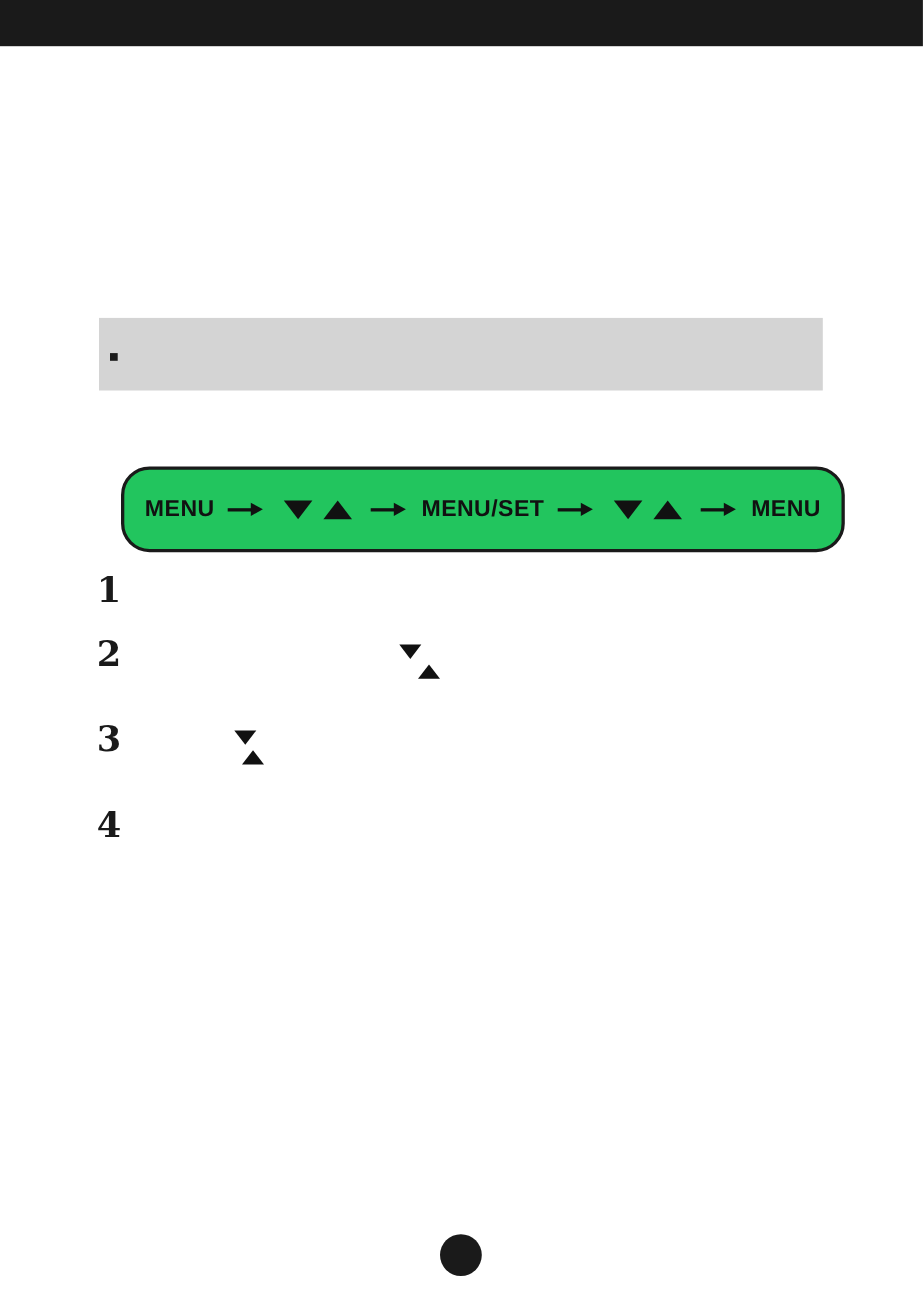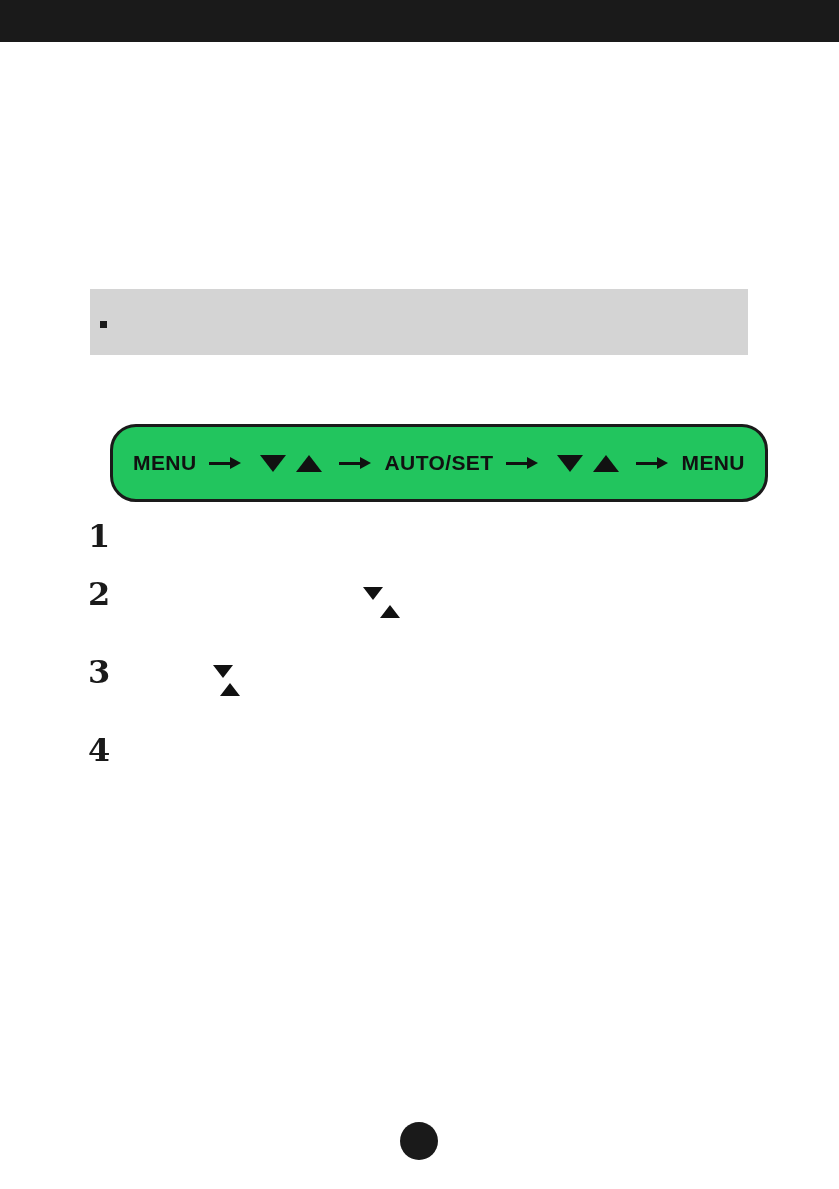--- a/index.html
+++ b/index.html
@@ -231,21 +231,21 @@
       <span class="flow-arrow">
           <span class="shaft"></span>
           <span class="head"></span>
         </span>
       <span class="tri-down"></span>
       <span class="tri-up"></span>
       <span class="flow-arrow">
           <span class="shaft"></span>
           <span class="head"></span>
         </span>
-      <span class="flow-label">AUTO/SET</span>
+      <span class="flow-label">MENU/SET</span>
       <span class="flow-arrow">
           <span class="shaft"></span>
           <span class="head"></span>
         </span>
       <span class="tri-down"></span>
       <span class="tri-up"></span>
       <span class="flow-arrow">
           <span class="shaft"></span>
           <span class="head"></span>
         </span>

